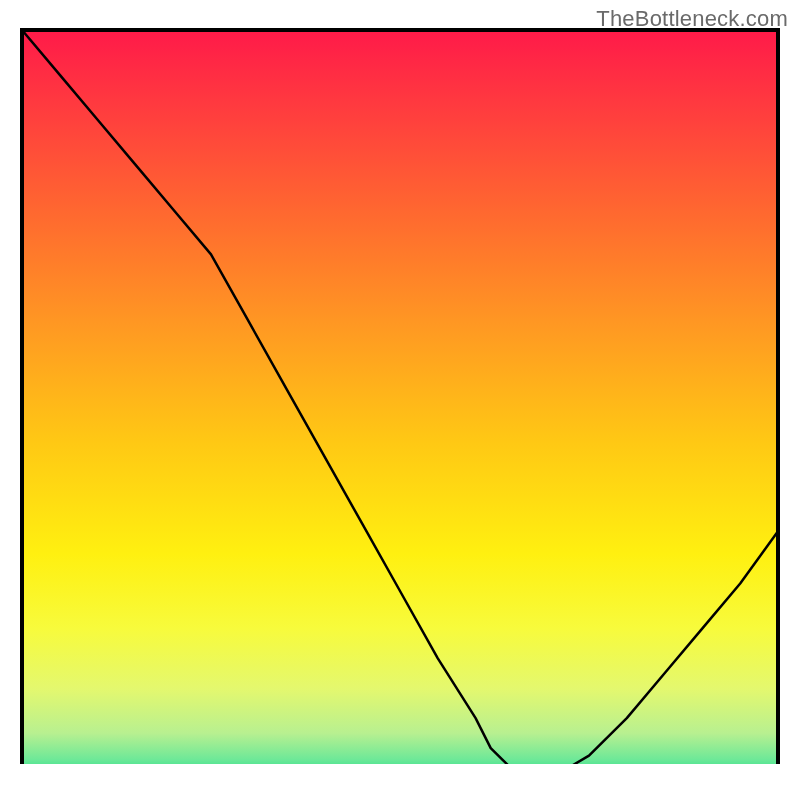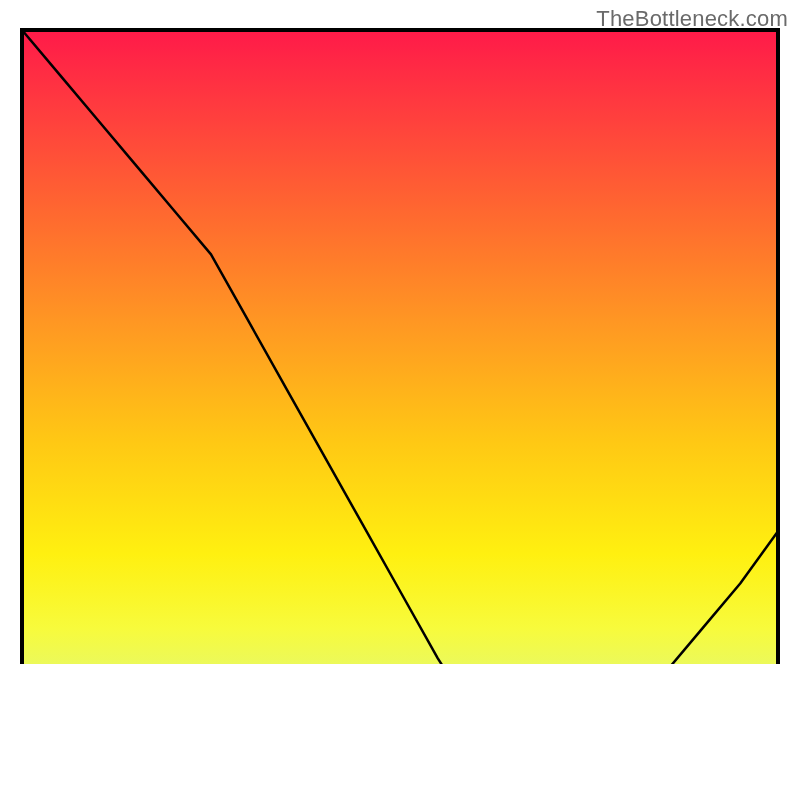--- a/index.html
+++ b/index.html
@@ -4,21 +4,21 @@
 <style>
   body {
     margin: 0;
     padding: 0;
     background: #fff;
     font-family: Arial, Helvetica, sans-serif;
   }
   .chart-container {
     position: relative;
     width: 800px;
-    height: 664px;
+    height: 764px;
   }
   .watermark {
     position: absolute;
     top: 6px;
     right: 12px;
     color: #6a6a6a;
     font-size: 22px;
     font-weight: 400;
     letter-spacing: 0.2px;
     z-index: 5;

